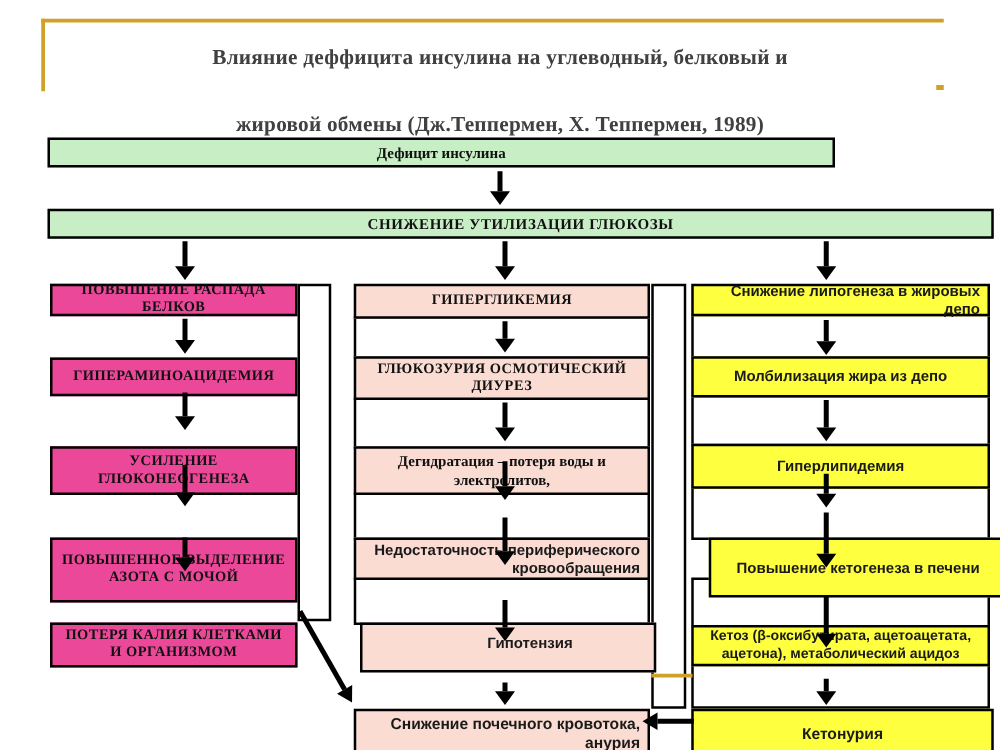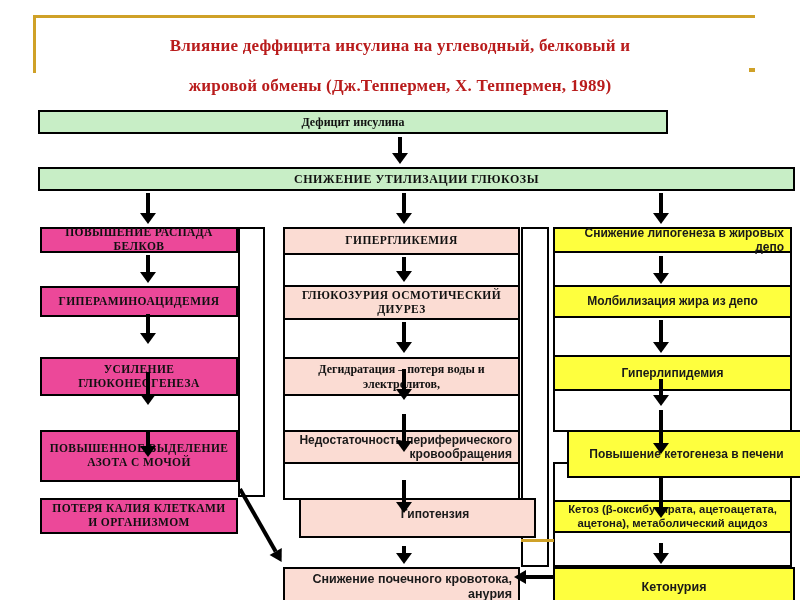--- a/index.html
+++ b/index.html
@@ -2,23 +2,23 @@
 <html><head>
 <meta charset="utf-8">
 <style>
   html,body{margin:0;padding:0;background:#fff;}
   .stage{position:relative;width:800px;height:600px;background:#fff;overflow:hidden;
          font-family:"Liberation Serif", serif;}
   .abs{position:absolute;box-sizing:border-box;}
   
   .gold{background:#cfa128;}
   
-  .title{position:absolute;top:36px;left:0;right:0;text-align:center;color:#b91c1c;
+  .title{position:absolute;top:36px;left:0;right:0;text-align:center;color:#404040;
          font-weight:bold;font-size:17px;letter-spacing:.2px;}
-  .title .l2{margin-top:20px;}
+  .title .l2{margin-top:34px;}
   
   .box{position:absolute;box-sizing:border-box;border:2px solid #000;display:flex;
        align-items:center;justify-content:center;text-align:center;color:#111;
        font-weight:bold;line-height:1.18;padding:1px 6px;}
   .green{background:#c8eec6;font-size:12px;}
   .olive{background:#ec4899;font-size:11.5px;letter-spacing:.4px;}
   .pink{background:#fbdcd3;}
   .yellow{background:#feff3e;}
   .whitecell{background:#fff;}
   .serifcaps{font-family:"Liberation Serif",serif;font-size:11.5px;letter-spacing:.4px;}
@@ -70,21 +70,21 @@
   <div class="box olive z2" style="left:40px;top:498px;width:198px;height:36px;">ПОТЕРЯ КАЛИЯ КЛЕТКАМИ И ОРГАНИЗМОМ</div>
 
   <div class="box pink serifcaps z2" style="left:283px;top:227px;width:237px;height:28px;">ГИПЕРГЛИКЕМИЯ</div>
   <div class="box whitecell" style="left:283px;top:253px;width:237px;height:34px;"></div>
   <div class="box pink serifcaps z2" style="left:283px;top:285px;width:237px;height:35px;">ГЛЮКОЗУРИЯ ОСМОТИЧЕСКИЙ ДИУРЕЗ</div>
   <div class="box whitecell" style="left:283px;top:318px;width:237px;height:41px;"></div>
   <div class="box pink serif12 z2" style="left:283px;top:357px;width:237px;height:39px;">Дегидратация – потеря воды и электролитов,</div>
   <div class="box whitecell" style="left:283px;top:394px;width:237px;height:38px;"></div>
   <div class="box pink sans z2" style="left:283px;top:430px;width:237px;height:34px;">Недостаточность периферического кровообращения</div>
   <div class="box whitecell" style="left:283px;top:462px;width:237px;height:38px;"></div>
-  <div class="box pink sans z2" style="left:299px;top:498px;width:237px;height:40px;align-items:flex-start;padding-top:7px;padding-left:41px;">Гипотензия</div>
+  <div class="box pink sans z2" style="left:288px;top:498px;width:237px;height:40px;align-items:flex-start;padding-top:7px;padding-left:41px;">Гипотензия</div>
   <div class="box pink sans z2" style="left:283px;top:567px;width:237px;height:40px;font-size:12.5px;">Снижение почечного кровотока, анурия</div>
 
   <div class="box yellow sans z2" style="left:553px;top:227px;width:239px;height:26px;">Снижение липогенеза в жировых депо</div>
   <div class="box whitecell" style="left:553px;top:251px;width:239px;height:36px;"></div>
   <div class="box yellow sans z2" style="left:553px;top:285px;width:239px;height:33px;">Молбилизация жира из депо</div>
   <div class="box whitecell" style="left:553px;top:316px;width:239px;height:41px;"></div>
   <div class="box yellow sans z2" style="left:553px;top:355px;width:239px;height:36px;">Гиперлипидемия</div>
   <div class="box whitecell" style="left:553px;top:389px;width:239px;height:43px;"></div>
   <div class="box yellow sans z2" style="left:553px;top:430px;width:239px;height:48px;margin-left:14px;">Повышение кетогенеза в печени</div>
   <div class="box whitecell" style="left:553px;top:462px;width:239px;height:40px;"></div>

